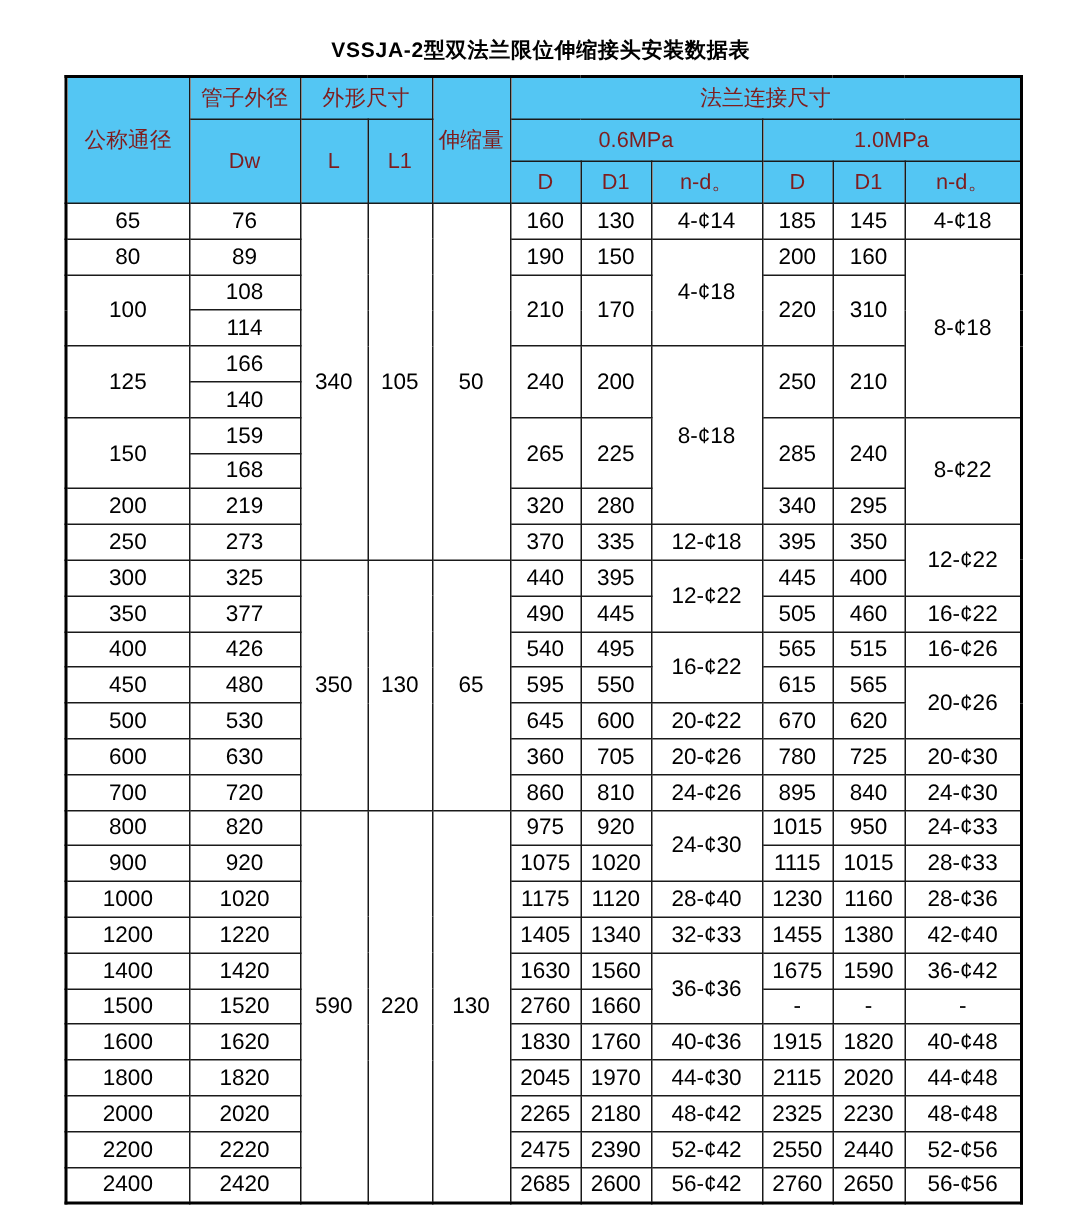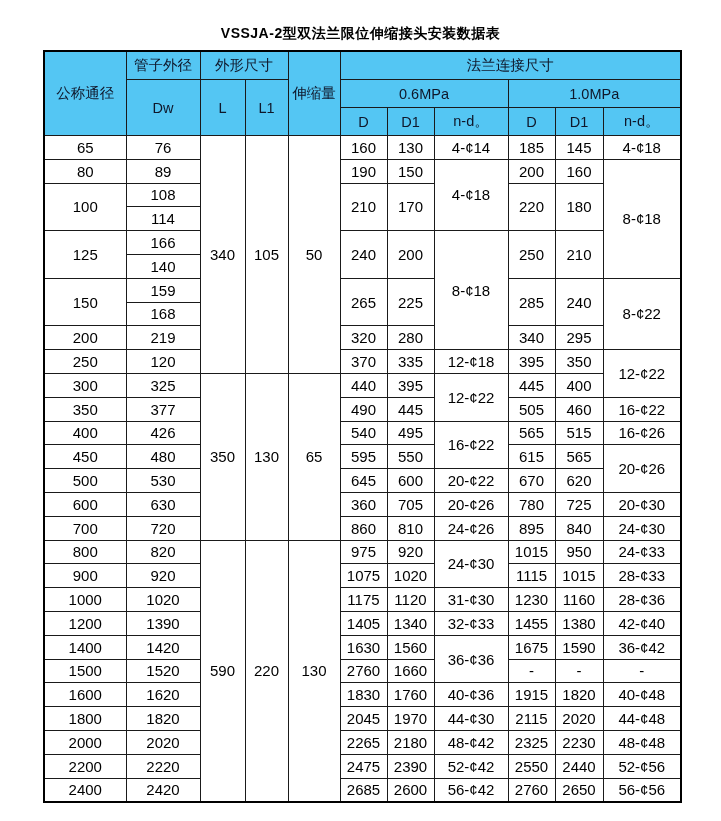--- a/index.html
+++ b/index.html
@@ -39,21 +39,21 @@
     vertical-align: middle;
     padding: 0;
     overflow: hidden;
     white-space: nowrap;
   }
   table.data-table thead th {
     background: var(--header-bg, #54C6F3);
     font-weight: normal;
     font-size: 14.5px;
     height: 27px;
-    color: #0f172a;
+    color: #7f1d1d;
   }
   table.data-table tbody td {
     background: #ffffff;
     font-size: 15px;
     height: 22.8px;
     color: #000;
   }
 </style>
 </head>
 <body>
@@ -122,21 +122,21 @@
           <td>200</td>
           <td>160</td>
           <td rowspan="5">8-¢18</td>
         </tr>
         <tr>
           <td rowspan="2">100</td>
           <td>108</td>
           <td rowspan="2">210</td>
           <td rowspan="2">170</td>
           <td rowspan="2">220</td>
-          <td rowspan="2">180</td>
+          <td rowspan="2">310</td>
         </tr>
         <tr>
           <td>114</td>
         </tr>
         <tr>
           <td rowspan="2">125</td>
           <td>166</td>
           <td rowspan="2">240</td>
           <td rowspan="2">200</td>
           <td rowspan="5">8-¢18</td>
@@ -161,21 +161,21 @@
         <tr>
           <td>200</td>
           <td>219</td>
           <td>320</td>
           <td>280</td>
           <td>340</td>
           <td>295</td>
         </tr>
         <tr>
           <td>250</td>
-          <td>120</td>
+          <td>273</td>
           <td>370</td>
           <td>335</td>
           <td>12-¢18</td>
           <td>395</td>
           <td>350</td>
           <td rowspan="2">12-¢22</td>
         </tr>
         <tr>
           <td>300</td>
           <td>325</td>
@@ -265,28 +265,28 @@
           <td>1020</td>
           <td>1115</td>
           <td>1015</td>
           <td>28-¢33</td>
         </tr>
         <tr>
           <td>1000</td>
           <td>1020</td>
           <td>1175</td>
           <td>1120</td>
-          <td>31-¢30</td>
+          <td>28-¢40</td>
           <td>1230</td>
           <td>1160</td>
           <td>28-¢36</td>
         </tr>
         <tr>
           <td>1200</td>
-          <td>1390</td>
+          <td>1220</td>
           <td>1405</td>
           <td>1340</td>
           <td>32-¢33</td>
           <td>1455</td>
           <td>1380</td>
           <td>42-¢40</td>
         </tr>
         <tr>
           <td>1400</td>
           <td>1420</td>

